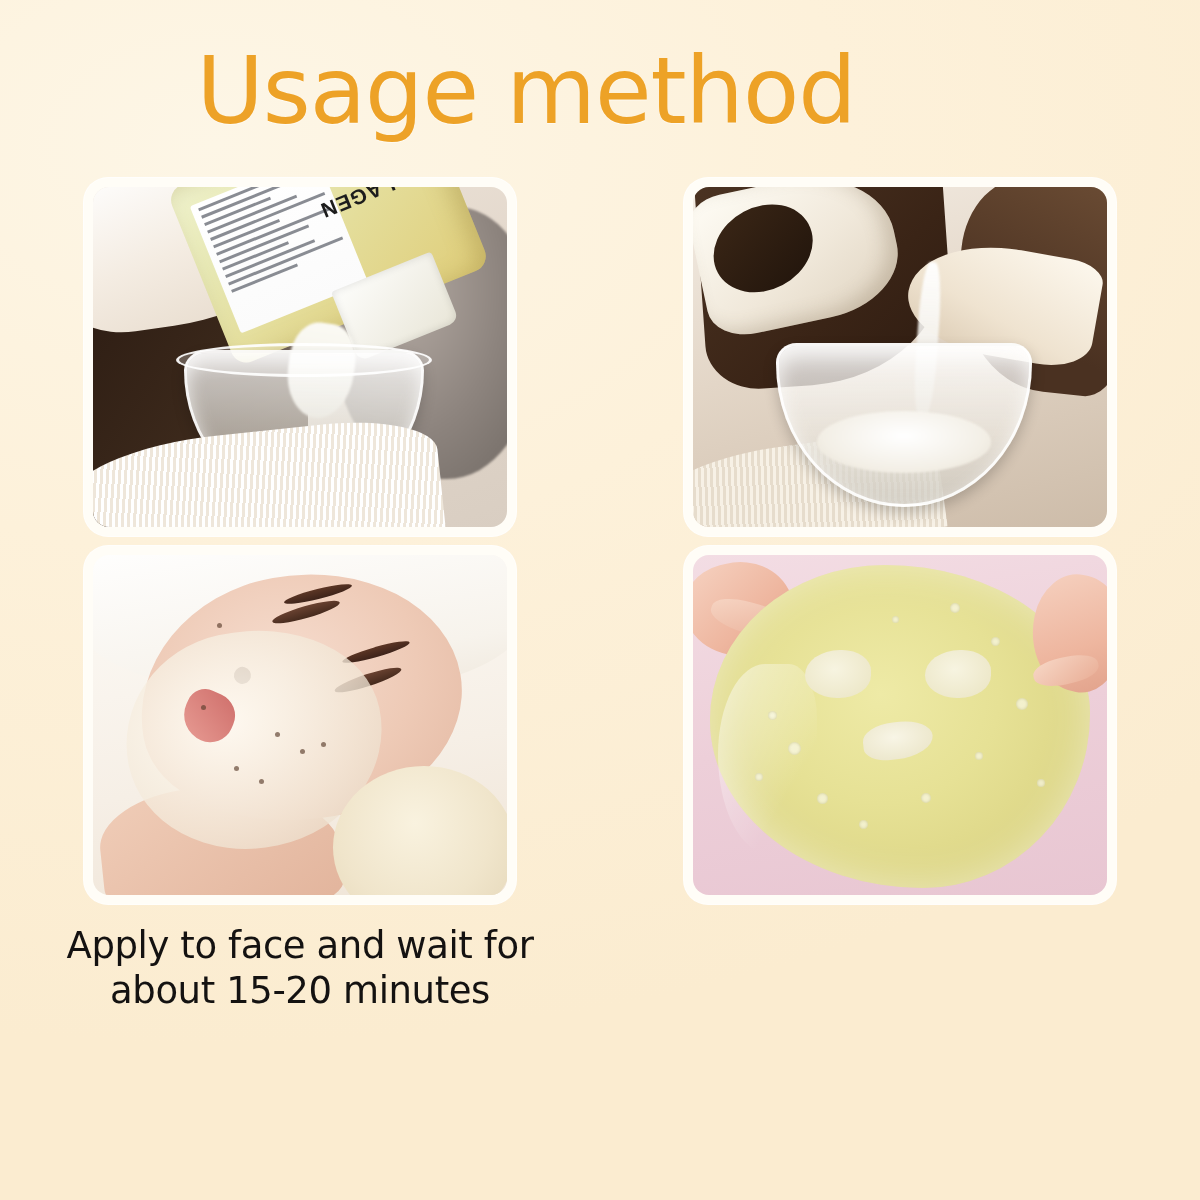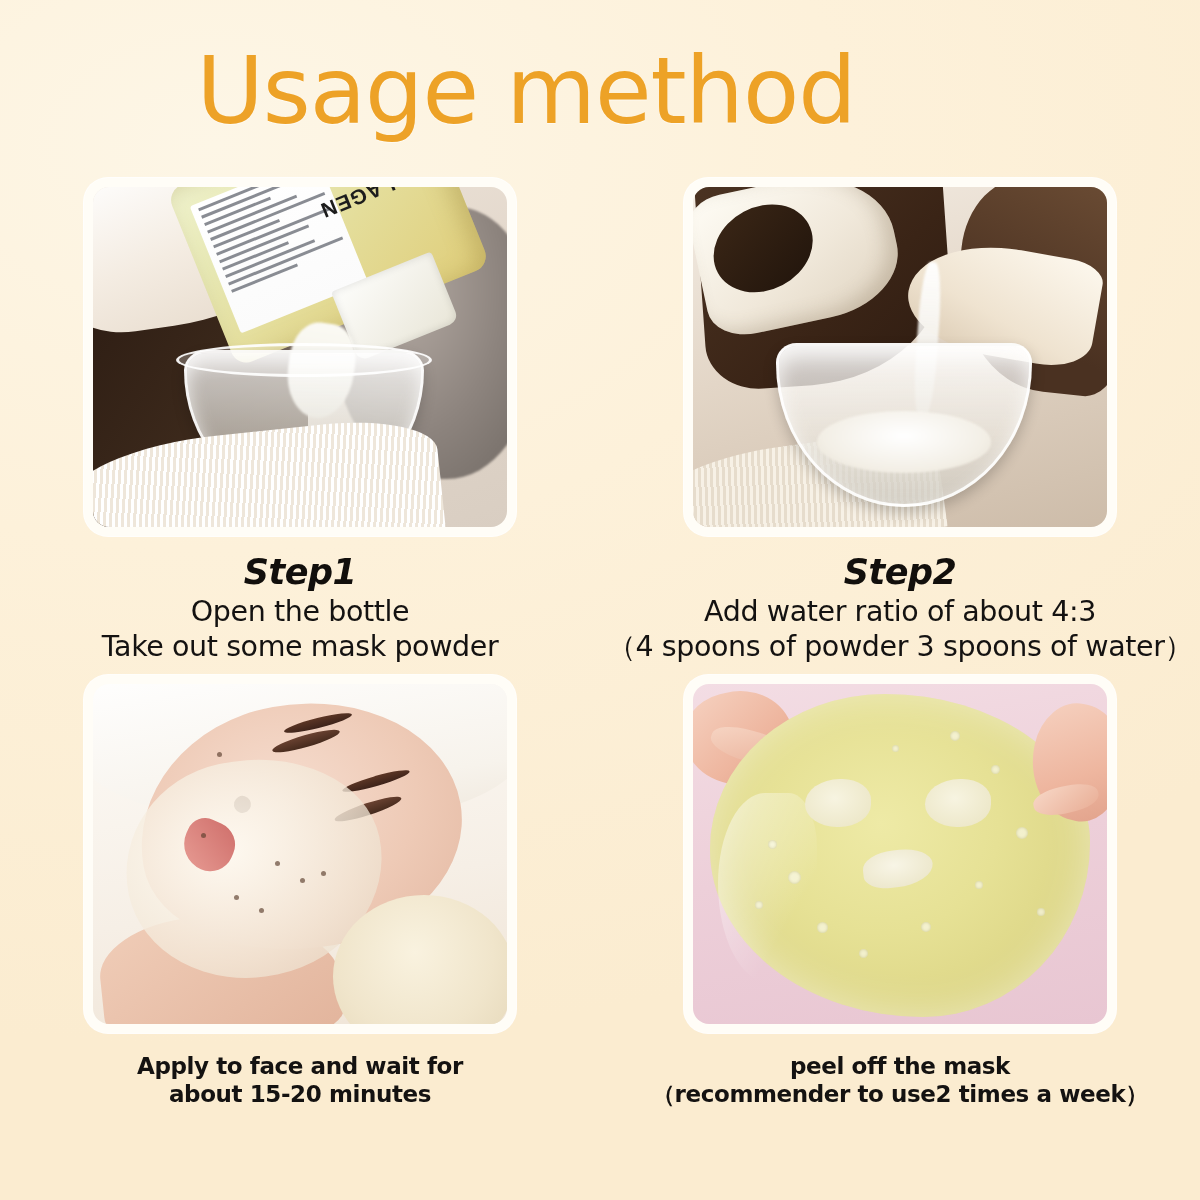--- a/index.html
+++ b/index.html
@@ -79,21 +79,21 @@
   }
   .step-desc {
     font-family: "DejaVu Sans", sans-serif;
     font-size: 28.5px;
     color: #141211;
     line-height: 1.22;
     letter-spacing: -0.4px;
     white-space: pre-line;
     margin-top: 3px;
   }
-  .row2 .step-desc { font-size: 23px; font-weight: bold; }
+  .row2 .step-desc { font-size: 37px; }
 
   
   .p1 { background: linear-gradient(160deg,#efe6dc 0%,#e4d9cd 40%,#d9cec2 100%); }
   .p1 .dark-bg {
     position:absolute; left:-4%; top:18%; width:56%; height:85%;
     background: linear-gradient(120deg,#2b1b12 0%,#3d2a1c 55%,#54402e 100%);
     transform: skewY(16deg); transform-origin: left top;
   }
   .p1 .grey-cushion {
     position:absolute; right:-6%; top:6%; width:48%; height:80%;
@@ -352,47 +352,37 @@
                 <i></i>
             </div>
             <div class="bottle-word">COLLAGEN</div>
           </div>
           <div class="neck"></div>
           <div class="pour"></div>
           <div class="bowl"></div>
           <div class="bowl-rim"></div>
           <div class="sheet"></div>
         </div>
-      </div>
-      <div class="caption">
-        <div class="step-label">Step1</div>
-        <div class="step-desc">Open the bottle
-Take out some mask powder</div>
       </div>
     </div>
 
     <div class="cell row1">
       <div class="card">
         <div class="photo p2">
           <div class="dark1"></div>
           <div class="dark2"></div>
           <div class="pitcher">
             <div class="pitcher-in"></div>
           </div>
           <div class="arm"></div>
           <div class="stream"></div>
           <div class="sheet"></div>
           <div class="bowl"></div>
           <div class="powder"></div>
         </div>
-      </div>
-      <div class="caption">
-        <div class="step-label">Step2</div>
-        <div class="step-desc">Add water ratio of about 4:3
-（4 spoons of powder 3 spoons of water）</div>
       </div>
     </div>
 
     <div class="cell row2">
       <div class="card">
         <div class="photo p3">
           <div class="pillow"></div>
           <div class="neck"></div>
           <div class="face"></div>
           <div class="brow" style="left:46%; top:10%; transform:rotate(-14deg);"></div>
@@ -438,19 +428,17 @@
           <div class="bubble" style="left:78%; top:42%; width:12px; height:12px;"></div>
           <div class="bubble" style="left:68%; top:58%; width:8px; height:8px;"></div>
           <div class="bubble" style="left:55%; top:70%; width:10px; height:10px;"></div>
           <div class="bubble" style="left:40%; top:78%; width:9px; height:9px;"></div>
           <div class="bubble" style="left:83%; top:66%; width:8px; height:8px;"></div>
           <div class="hand" style="right:-4%; top:6%; width:22%; height:34%; transform:rotate(12deg);"></div>
           <div class="finger" style="right:2%; top:30%; width:16%; height:8%; transform:rotate(-12deg);"></div>
         </div>
       </div>
       <div class="caption">
-        <div class="step-desc">peel off the mask
-（recommender to use2 times a week）</div>
       </div>
     </div>
 
   </div>
 </div>
 
 </body></html>

